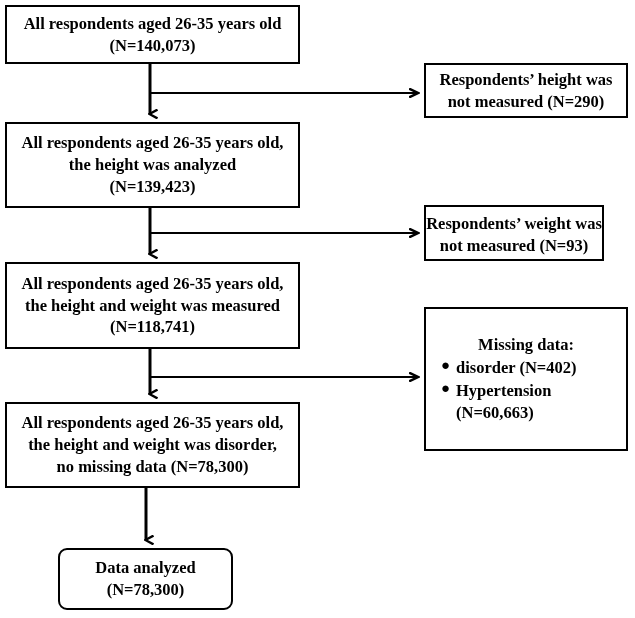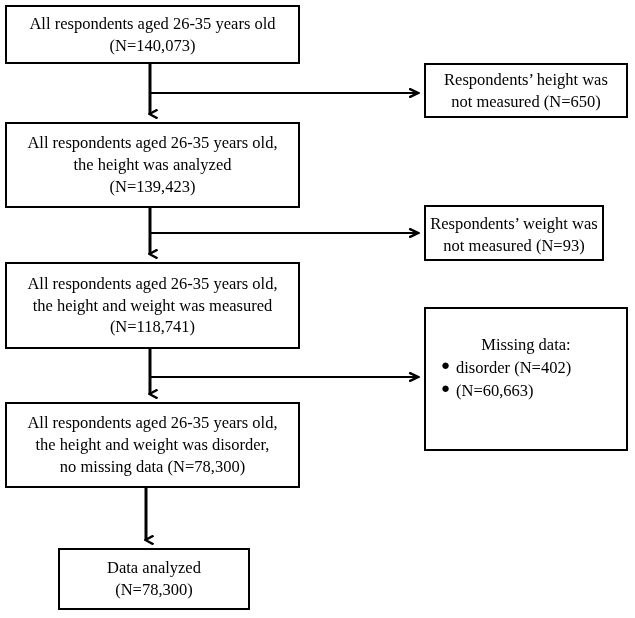--- a/index.html
+++ b/index.html
@@ -23,31 +23,32 @@
     border: 2.5px solid #000000;
     background: #ffffff;
     display: flex;
     flex-direction: column;
     align-items: center;
     justify-content: center;
     text-align: center;
     font-size: 16.5px;
     line-height: 1.32;
     padding: 2px 4px;
+    font-weight: bold;
   }
   .box .line {
     display: block;
     white-space: nowrap;
   }
   
   #box-cohort       { left: 5px;  top: 5px;   width: 295px; height: 59px; }
   #box-height       { left: 5px;  top: 122px; width: 295px; height: 86px; }
   #box-heightweight { left: 5px;  top: 262px; width: 295px; height: 87px; }
   #box-nomissing    { left: 5px;  top: 402px; width: 295px; height: 86px; }
-  #box-analyzed     { left: 58px; top: 548px; width: 192px; height: 62px; }
+  #box-analyzed     { left: 58px; top: 548px; width: 175px; height: 62px; border-radius: 9px; }
 
   
   #box-excl-height { left: 424px; top: 63px;  width: 204px; height: 55px; }
   #box-excl-weight { left: 424px; top: 205px; width: 180px; height: 56px; justify-content: flex-end; }
   #box-excl-missing{ left: 424px; top: 307px; width: 204px; height: 144px;
                      justify-content: flex-start; padding-top: 25px; }
 
   
   .md-title {
     display: block;
@@ -139,35 +140,36 @@
     <span class="line">no missing data (N=78,300)</span>
   </div>
 
   <div class="box" id="box-analyzed">
     <span class="line">Data analyzed</span>
     <span class="line">(N=78,300)</span>
   </div>
 
   <div class="box" id="box-excl-height">
     <span class="line">Respondents’ height was</span>
-    <span class="line">not measured (N=650)</span>
+    <span class="line">not measured (N=290)</span>
   </div>
 
   <div class="box" id="box-excl-weight">
     <span class="line">Respondents’ weight was</span>
     <span class="line">not measured (N=93)</span>
   </div>
 
   <div class="box" id="box-excl-missing">
     <span class="md-title">Missing data:</span>
     <ul class="md-list">
       <li>
         <span class="bullet">●</span>
         <span class="l2">disorder (N=402)</span>
       </li>
       <li>
         <span class="bullet">●</span>
+        <span class="l1">Hypertension</span>
         <span class="l2">(N=60,663)</span>
       </li>
     </ul>
   </div>
 
 </div>
 
 </body></html>

